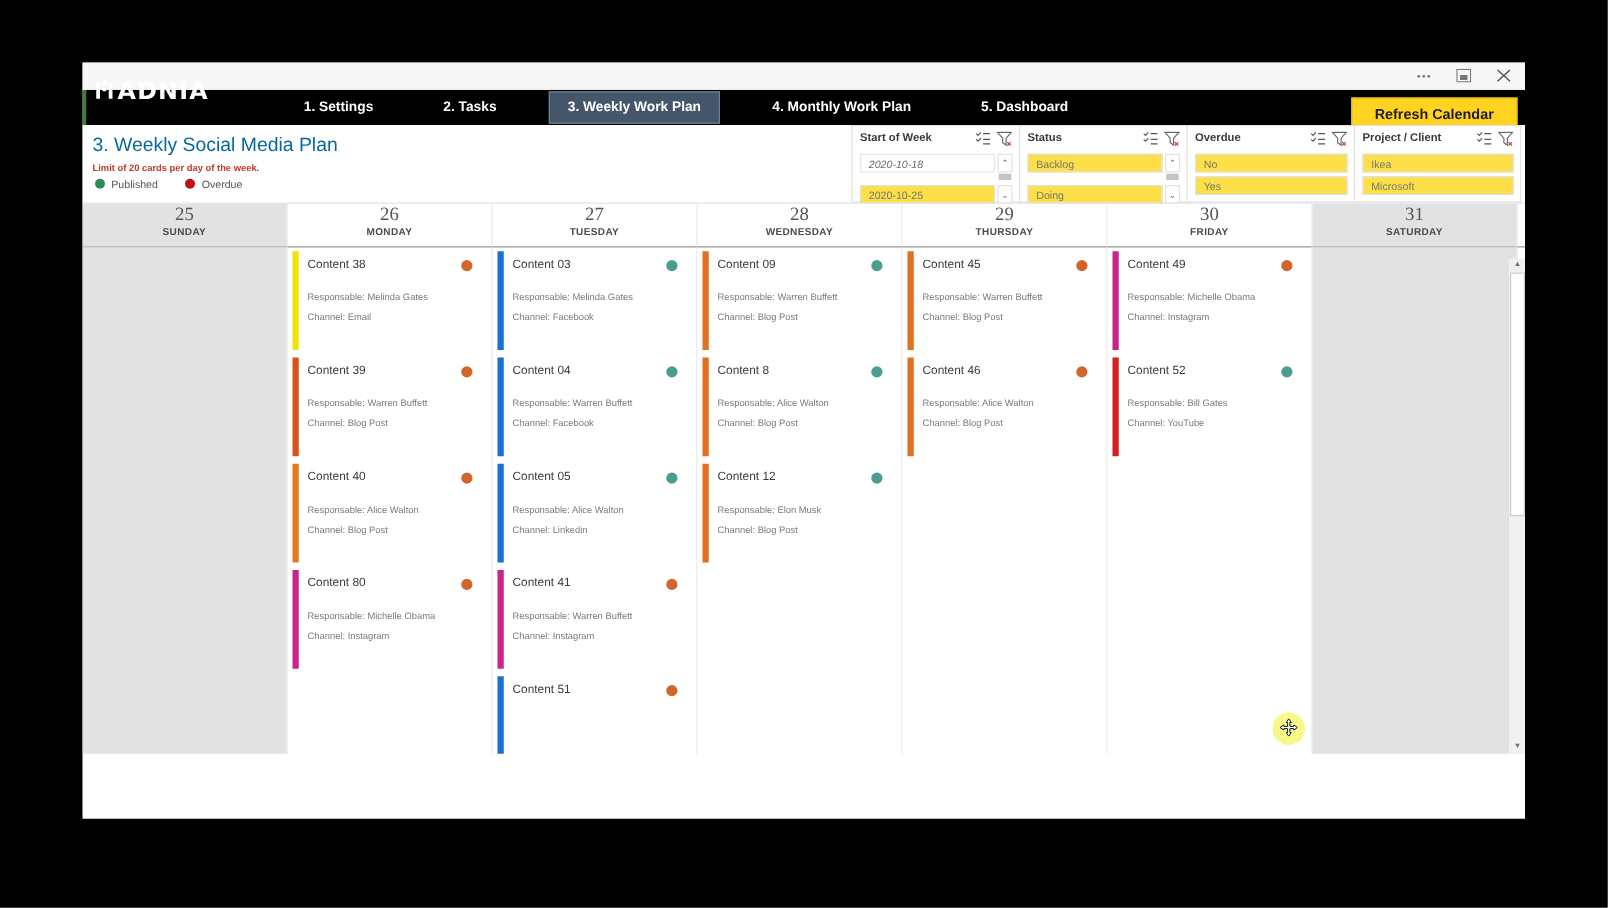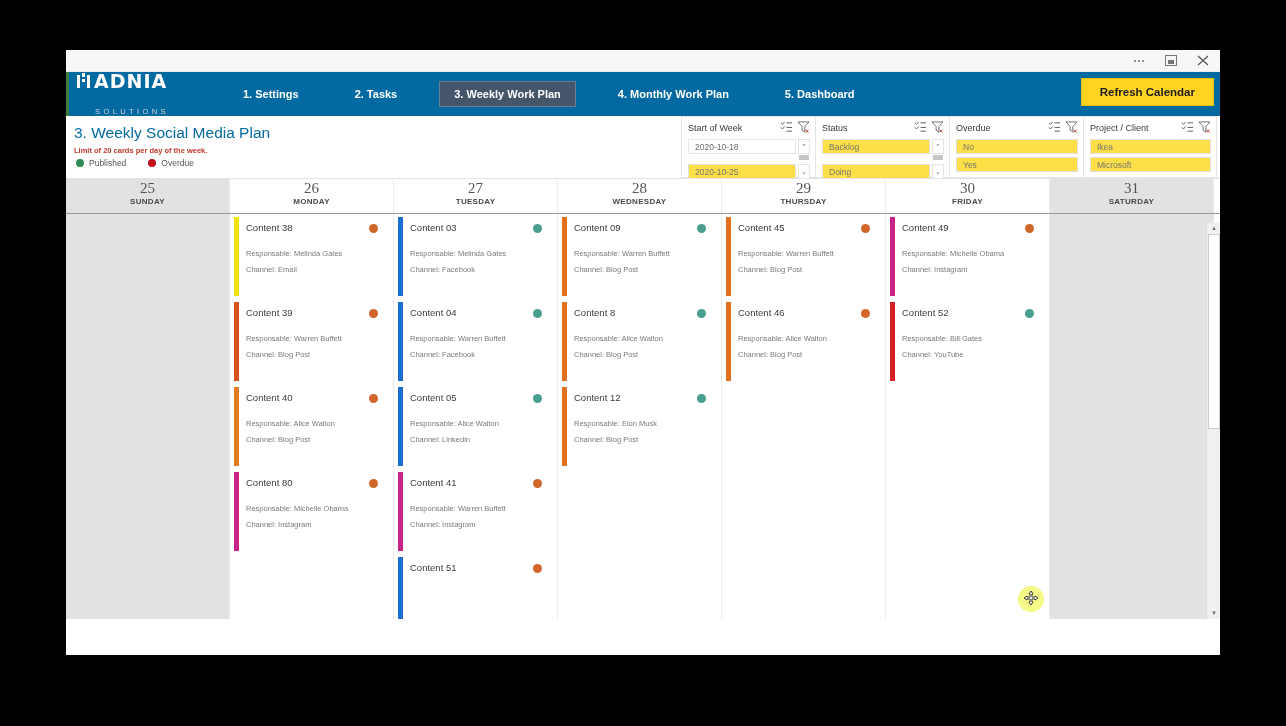--- a/index.html
+++ b/index.html
@@ -52,21 +52,21 @@
   .fcontent {
     flex: 1; margin: 2px 0; border: 1px solid #dadada; border-right: none;
     background: #fff; font-size: 10px; padding-left: 6px;
     display: flex; align-items: center; color: #333;
   }
   .fexpand { width: 14px; display:flex; align-items:center; justify-content:center;
              font-size: 7px; color: #8a8a8a; }
 
   
   .nav {
-    height: 44px; background: #0369a1;
+    height: 28px; background: #000000;
     display: flex; align-items: center; position: relative;
     border-left: 3px solid #3f7d3f;
   }
   .logo { width: 160px; padding-left: 8px; }
   .logo-main {
     color: #fff; font-size: 19px; font-weight: bold; letter-spacing: 1px;
     font-family: "DejaVu Sans", sans-serif; line-height: 1;
     display: flex; align-items: baseline; gap: 2px;
   }
   .logo-mark {
@@ -120,34 +120,34 @@
     position: absolute; left: 615px; top: 0px;
     display: flex; gap: 0px;
   }
   .slicer {
     width: 134px; height: 62px; background: #fff;
     border: 1px solid #e4e4e4; border-right: none;
     padding: 4px 5px 0 6px; position: relative;
   }
   .slicer:last-child { border-right: 1px solid #e4e4e4; }
   .slicer-head {
-    display: flex; align-items: center; gap: 4px;
-    font-size: 9px; font-weight: normal; color: #3a3a3a;
+    display: flex; gap: 4px;
+    font-size: 9px; font-weight: bold; color: #3a3a3a;
   }
   .slicer-head .sname { flex: 1; white-space: nowrap; overflow: hidden; }
   .sicon { width: 13px; height: 12px; flex: none; }
   .slicer-items { margin-top: 4px; display: flex; flex-direction: column; gap: 3px; }
   .srow { display: flex; gap: 2px; }
   .sitem {
     flex: 1; height: 15px; font-size: 8.5px; color: #757575;
     padding-left: 6px; display: flex; align-items: center;
     background: #fde047; border: 1px solid #e0e0e0;
     white-space: nowrap; overflow: hidden;
   }
-  .sitem.white { background: #fff; border-color: #e6e6e6; color: #6c6c6c; }
+  .sitem.white { background: #fff; border-color: #e6e6e6; color: #6c6c6c; font-style: italic; }
   .sbar { width: 12px; display: flex; flex-direction: column; align-items: center; }
   .sarrow {
     width: 12px; height: 15px; font-size: 7px; color: #6e6e6e;
     display: flex; align-items: center; justify-content: center;
     border: 1px solid #e3e3e3; background: #fff;
   }
   .sthumb { width: 10px; height: 5px; background: #c4c4c4; margin: 1px 0; }
 
   
   .cal { position: relative; height: 441px; }

